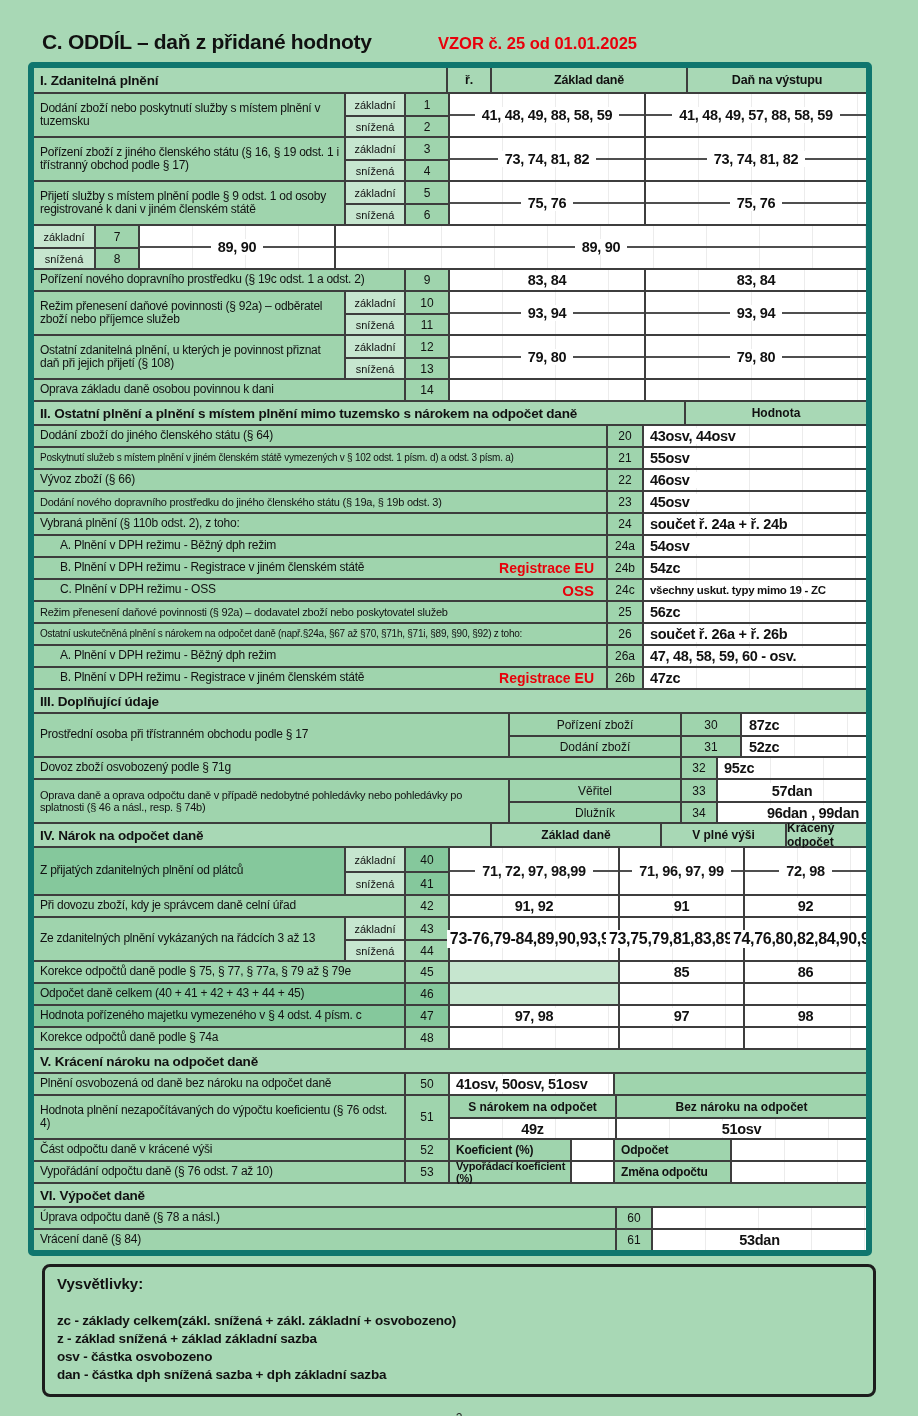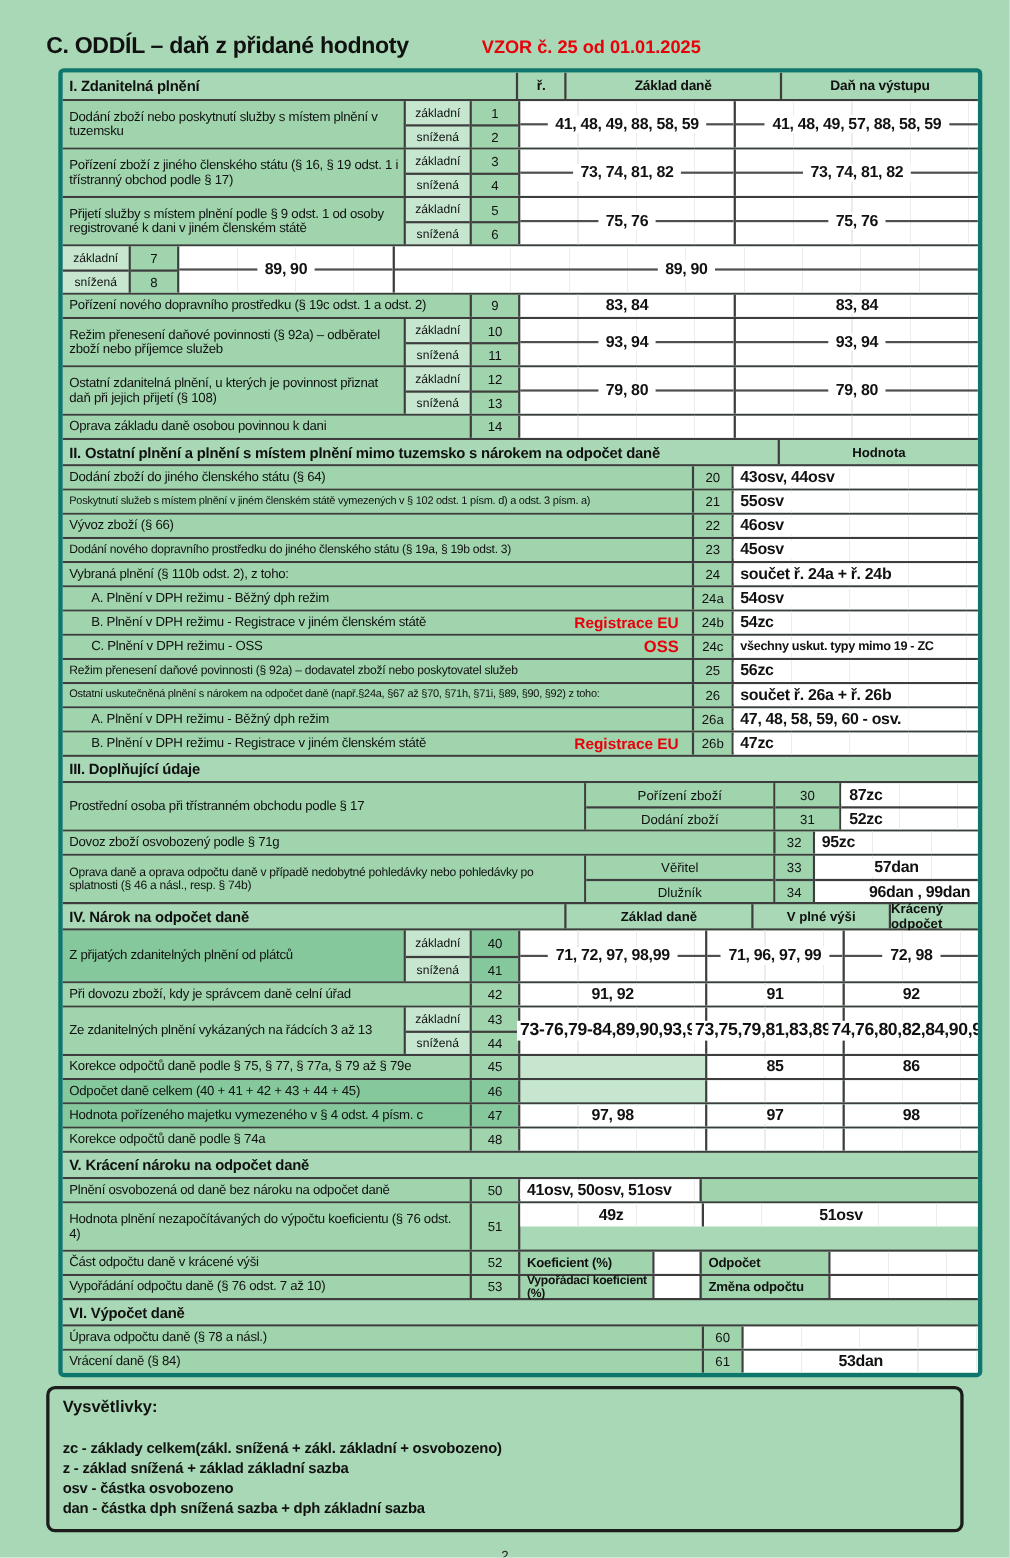--- a/index.html
+++ b/index.html
@@ -1,20 +1,20 @@
 <!DOCTYPE html>
 <html style="--red: #e8000b; --green-bg: #a8d8b5; --green-cell: #9fd4ad; --green-dark: #85c89c; --green-light: #c6e6cf; --border: #3d3d3d;"><head>
 <meta charset="utf-8">
 <style>
   html,body{margin:0;padding:0}
   .page{width:918px;height:1416px;background:var(--green-bg,#a8d8b5);font-family:"Liberation Sans","DejaVu Sans",sans-serif;color:#111;overflow:hidden;position:relative}
   .titlebar{display:flex;align-items:baseline;padding:30px 42px 8px 42px}
   .title{font-size:21px;font-weight:700;letter-spacing:-0.3px;width:396px}
   .vzor{font-size:16.5px;font-weight:700;color:var(--red,#e8000b)}
-  .tbl{margin:0 53px;width:832px;border:4px solid #0f766e;border-radius:5px;overflow:hidden;background:var(--green-bg,#a8d8b5);box-sizing:content-box}
+  .tbl{margin:0 28px;width:832px;border:6px solid #0f766e;border-radius:5px;overflow:hidden;background:var(--green-bg,#a8d8b5);box-sizing:content-box}
   .row{display:flex;box-sizing:border-box}
   .row + .row{border-top:2px solid var(--border,#3d3d3d)}
   .h22{height:22px}.h24{height:24px}.h44{height:44px}.h48{height:48px}
   .c{position:relative;display:flex;align-items:center;box-sizing:border-box;min-width:0}
   .c + .c{border-left:2px solid var(--border,#3d3d3d)}
   .grow{flex:1}
   .jc{justify-content:center}
   .gc{background:var(--green-cell,#9fd4ad)}
   .dk{background:var(--green-dark,#85c89c)}
   .lt{background:var(--green-light,#c6e6cf)}
@@ -542,20 +542,28 @@
       <div class="c gc grow"></div>
     </div>
 
     <div class="row h44">
       <div class="c gc lb" style="width:370px">
           <span>Hodnota plnění nezapočítávaných do výpočtu koeficientu (§ 76 odst. 4)</span>
         </div>
       <div class="c gc num jc" style="width:44px">51</div>
       <div class="c col grow">
         <div class="srow">
+          <div class="ic gc" style="width:165px">
+              <span class="chs">S nárokem na odpočet</span>
+            </div>
+          <div class="ic gc" style="flex:1">
+              <span class="chs">Bez nároku na odpočet</span>
+            </div>
+        </div>
+        <div class="srow">
           <div class="ic wc" style="width:165px">
               <span class="v">49z</span>
             </div>
           <div class="ic wc" style="flex:1">
               <span class="v">51osv</span>
             </div>
         </div>
       </div>
     </div>
 

